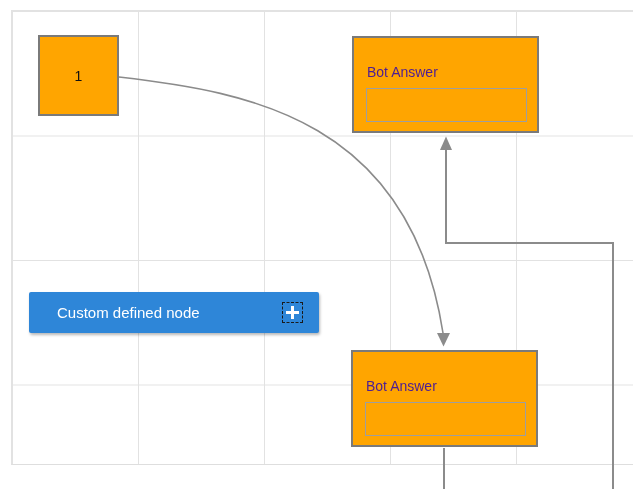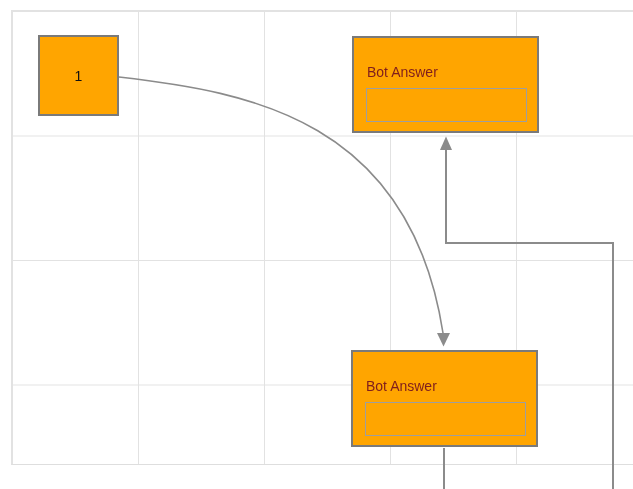--- a/index.html
+++ b/index.html
@@ -62,21 +62,21 @@
   }
   .bot-node {
     width: 187px;
     height: 97px;
   }
   .bot-node .bot-title {
     position: absolute;
     left: 13px;
     top: 26px;
     font-size: 14px;
-    color: #7f1d1d;
+    color: #4c1d95;
     white-space: nowrap;
   }
   .bot-node .bot-field {
     position: absolute;
     left: 12px;
     top: 50px;
     width: 159px;
     height: 32px;
     border: 1px solid #9e9e9e;
     background: transparent;
@@ -160,14 +160,20 @@
   <div class="node orange bot-node bot-top">
     <div class="bot-title">Bot Answer</div>
     <div class="bot-field"></div>
   </div>
 
   <div class="node orange bot-node bot-bottom">
     <div class="bot-title">Bot Answer</div>
     <div class="bot-field"></div>
   </div>
 
+  <div class="node custom-node">
+    <span class="custom-label">Custom defined node</span>
+    <div class="add-btn">
+      <span class="plus-icon"></span>
+    </div>
+  </div>
 
 </div>
 
 </body></html>

